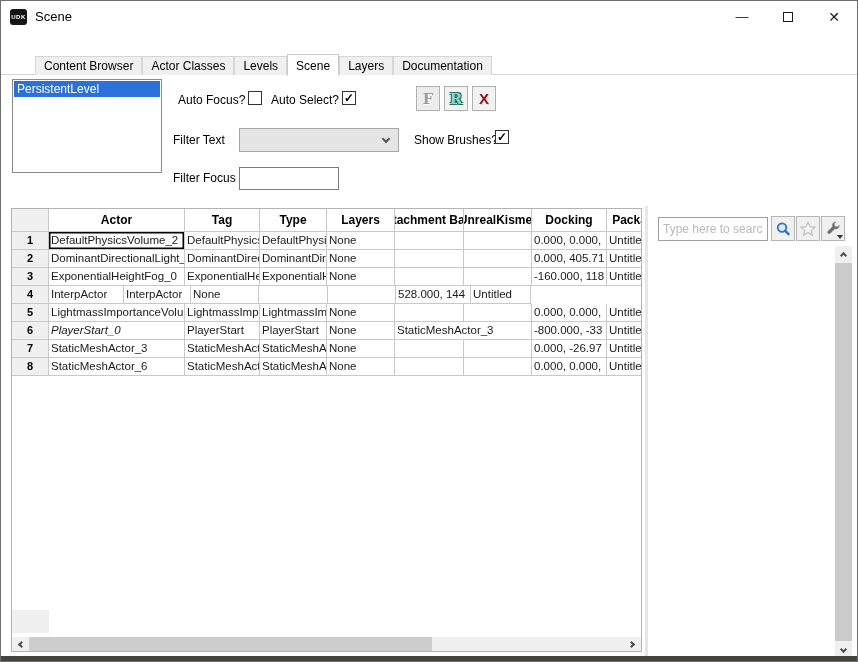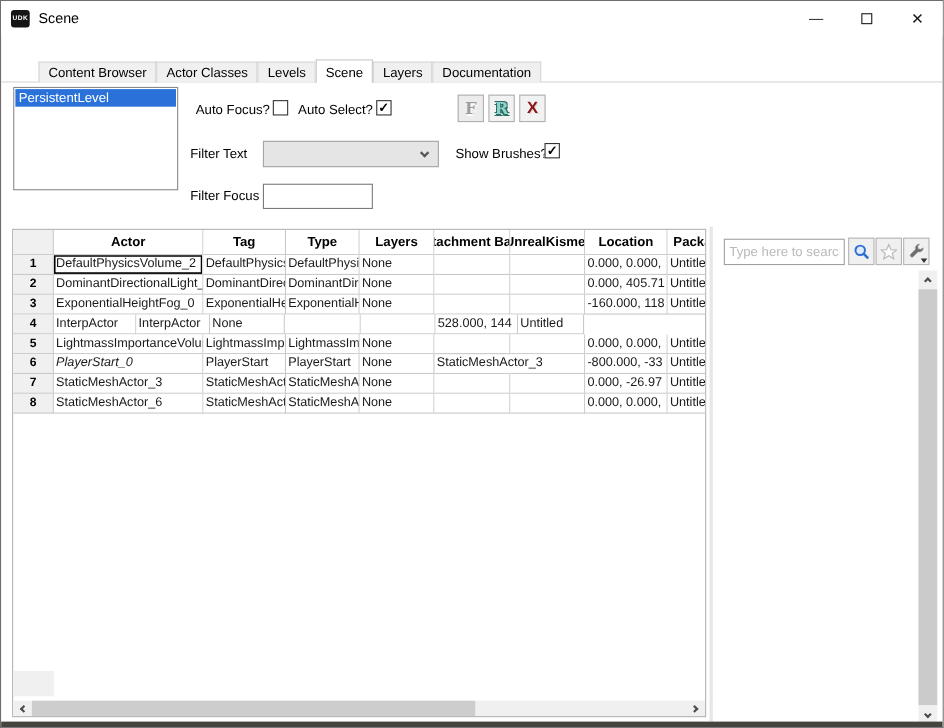--- a/index.html
+++ b/index.html
@@ -159,21 +159,21 @@
 
   <div class="grid">
     <div id="grid-header">
         <div class="gcell ghead gcorner" style="width: 37px;"></div>
         <div class="gcell ghead" style="width: 136px;">Actor</div>
         <div class="gcell ghead" style="width: 75px;">Tag</div>
         <div class="gcell ghead" style="width: 67px;">Type</div>
         <div class="gcell ghead" style="width: 68px;">Layers</div>
         <div class="gcell ghead" style="width: 69px;">Attachment Base</div>
         <div class="gcell ghead" style="width: 68px;">UnrealKismet</div>
-        <div class="gcell ghead" style="width: 75px;">Location</div>
+        <div class="gcell ghead" style="width: 75px;">Docking</div>
         <div class="gcell ghead" style="width: 60px;">Package</div>
       </div>
     <div id="grid-rows">
         <div class="grow">
           <div class="gcell gnum" style="width: 37px;">1</div>
           <div class="gcell gdata focus-cell" style="width: 136px;">DefaultPhysicsVolume_2</div>
           <div class="gcell gdata" style="width: 75px;">DefaultPhysicsVolume</div>
           <div class="gcell gdata" style="width: 67px;">DefaultPhysicsVolume</div>
           <div class="gcell gdata" style="width: 68px;">None</div>
           <div class="gcell gdata" style="width: 69px;"></div>

